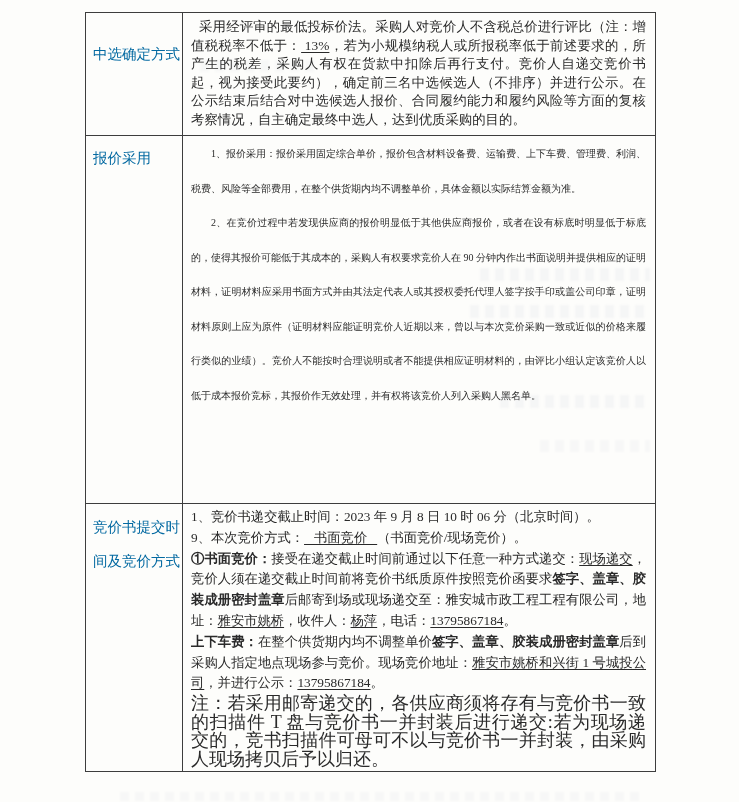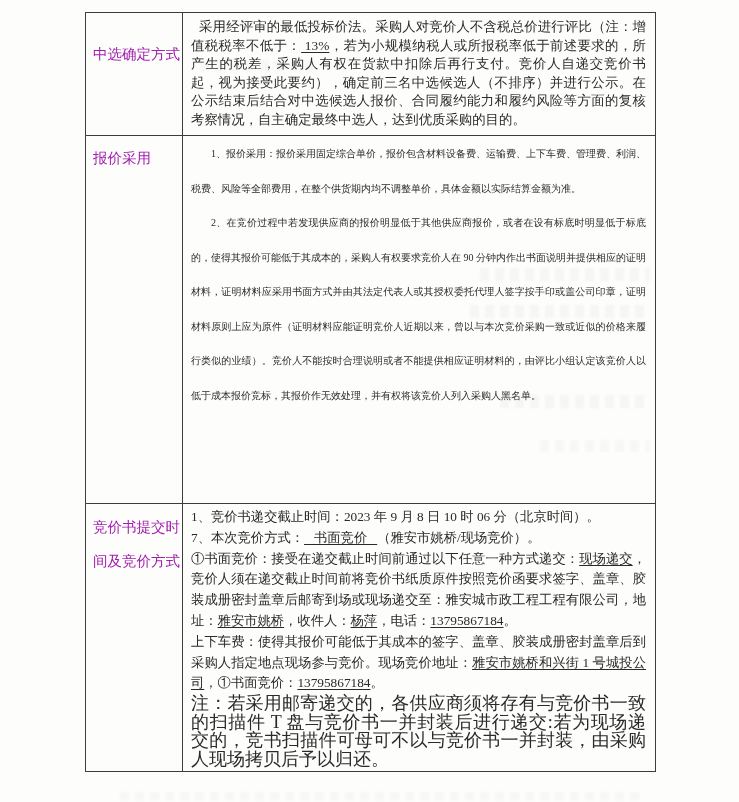--- a/index.html
+++ b/index.html
@@ -21,21 +21,21 @@
   }
   table.terms td{
     border:1.5px solid #3d3d3d;
     vertical-align:top;
     overflow:hidden;
   }
   td.label{
     width:87px;
     font-size:14.5px;
     padding:0 2px 0 7px;
-    color:#a21caf;
+    color:#0369a1;
   }
   td.content{
     padding:17px 9px 2px 8px;
     text-align:justify;
   }
   
   tr.r0{height:123px;}
   tr.r0 td.label{line-height:54px;padding-top:14px;}
   tr.r0 td.content{font-size:13.4px;line-height:18.6px;padding-top:5px;}
   
@@ -44,21 +44,21 @@
   tr.r1 td.content{font-size:10px;line-height:34.5px;padding-top:1px;}
   
   tr.r2{height:252px;}
   tr.r2 td.label{line-height:33.5px;padding-top:7px;}
   tr.r2 td.content{font-size:13.3px;line-height:20.8px;padding-top:3px;}
 
   p.para{margin:0;}
   p.para.indent1{text-indent:0.6em;}
   p.para.indent2{text-indent:2em;}
   p.para.note{font-size:18px;line-height:18.6px;text-align:justify;}
-  span.bold{font-weight:normal;}
+  span.bold{font-weight:bold;}
   span.underline{text-decoration:underline;text-underline-offset:2px;}
 
   
   .ghost{
     position:absolute;
     opacity:0.10;
     filter:blur(1.2px);
     background:repeating-linear-gradient(90deg,
       rgba(110,125,155,0.55) 0 9px, rgba(110,125,155,0) 9px 15px);
   }
@@ -93,22 +93,22 @@
       <td class="label">报价采用</td>
       <td class="content">
             <p class="para indent2"><span>1、报价采用：报价采用固定综合单价，报价包含材料设备费、运输费、上下车费、管理费、利润、税费、风险等全部费用，在整个供货期内均不调整单价，具体金额以实际结算金额为准。</span></p>
             <p class="para indent2"><span>2、在竞价过程中若发现供应商的报价明显低于其他供应商报价，或者在设有标底时明显低于标底的，使得其报价可能低于其成本的，采购人有权要求竞价人在 90 分钟内作出书面说明并提供相应的证明材料，证明材料应采用书面方式并由其法定代表人或其授权委托代理人签字按手印或盖公司印章，证明材料原则上应为原件（证明材料应能证明竞价人近期以来，曾以与本次竞价采购一致或近似的价格来履行类似的业绩）。竞价人不能按时合理说明或者不能提供相应证明材料的，由评比小组认定该竞价人以低于成本报价竞标，其报价作无效处理，并有权将该竞价人列入采购人黑名单。</span></p>
           </td>
     </tr>
     <tr class="r2">
       <td class="label">竞价书提交时间及竞价方式</td>
       <td class="content">
             <p class="para"><span>1、竞价书递交截止时间：2023 年 9 月 8 日 10 时 06 分（北京时间）。</span></p>
-            <p class="para"><span>7、本次竞价方式：</span><span class="underline">&nbsp;&nbsp;&nbsp;书面竞价&nbsp;&nbsp;&nbsp;</span><span>（雅安市姚桥/现场竞价）。</span></p>
+            <p class="para"><span>9、本次竞价方式：</span><span class="underline">&nbsp;&nbsp;&nbsp;书面竞价&nbsp;&nbsp;&nbsp;</span><span>（书面竞价/现场竞价）。</span></p>
             <p class="para"><span class="bold">①书面竞价：</span><span>接受在递交截止时间前通过以下任意一种方式递交：</span><span class="underline">现场递交</span><span>，竞价人须在递交截止时间前将竞价书纸质原件按照竞价函要求</span><span class="bold">签字、盖章、胶装成册密封盖章</span><span>后邮寄到场或现场递交至：雅安城市政工程工程有限公司，地址：</span><span class="underline">雅安市姚桥</span><span>，收件人：</span><span class="underline">杨萍</span><span>，电话：</span><span class="underline">13795867184</span><span>。</span></p>
-            <p class="para"><span class="bold">上下车费：</span><span>使得其报价可能低于其成本的</span><span class="bold">签字、盖章、胶装成册密封盖章</span><span>后到采购人指定地点现场参与竞价。现场竞价地址：</span><span class="underline">雅安市姚桥和兴街 1 号城投公司</span><span>，①书面竞价：</span><span class="underline">13795867184</span><span>。</span></p>
+            <p class="para"><span class="bold">上下车费：</span><span>在整个供货期内均不调整单价</span><span class="bold">签字、盖章、胶装成册密封盖章</span><span>后到采购人指定地点现场参与竞价。现场竞价地址：</span><span class="underline">雅安市姚桥和兴街 1 号城投公司</span><span>，并进行公示：</span><span class="underline">13795867184</span><span>。</span></p>
             <p class="para note"><span>注：若采用邮寄递交的，各供应商须将存有与竞价书一致的扫描件 T 盘与竞价书一并封装后进行递交:若为现场递交的，竞书扫描件可母可不以与竞价书一并封装，由采购人现场拷贝后予以归还。</span></p>
           </td>
     </tr>
 
   </tbody>
     </table>
 </div>
 
 </body></html>

